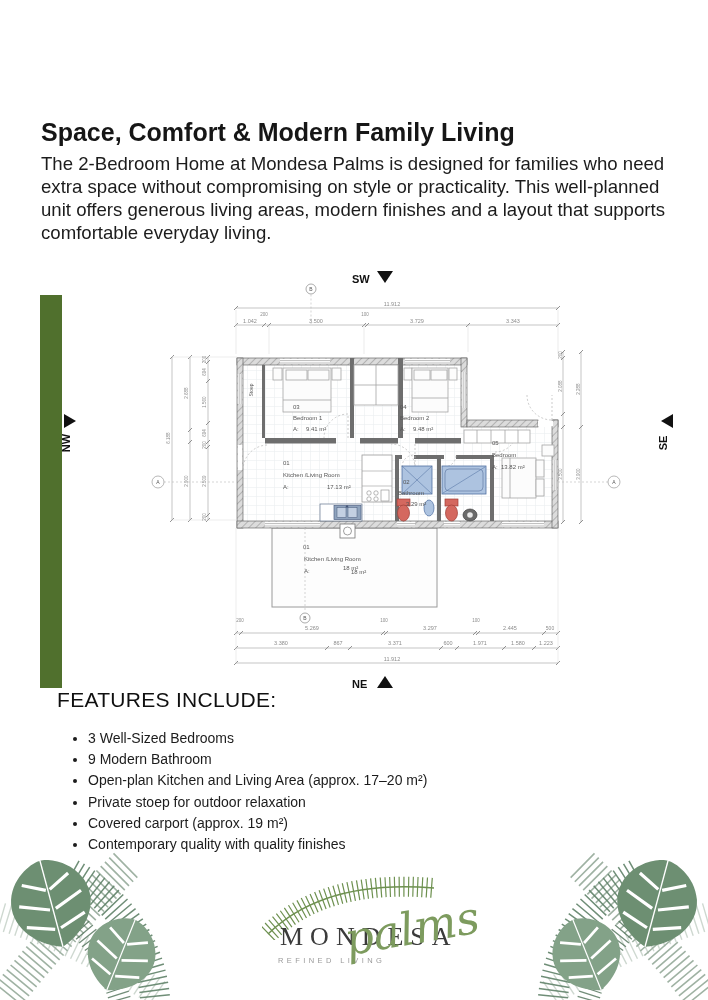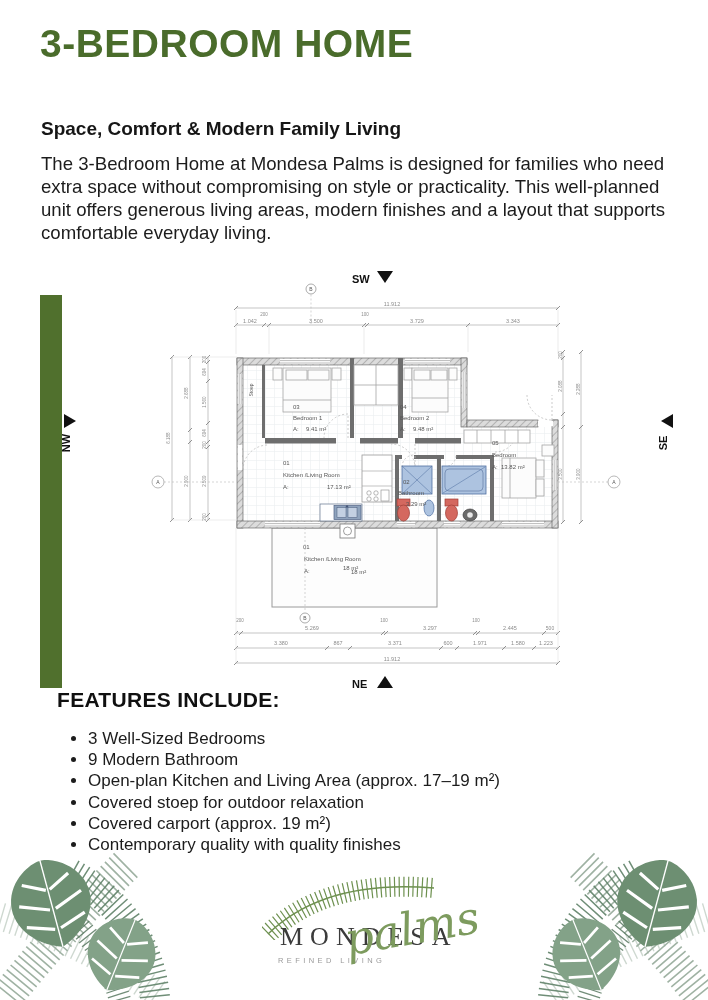--- a/index.html
+++ b/index.html
@@ -3,46 +3,45 @@
 <meta charset="utf-8">
 <style>
   html,body{margin:0;padding:0;}
   body{
     width:708px;height:1000px;position:relative;background:#ffffff;
     font-family:"Liberation Sans",sans-serif;overflow:hidden;
   }
   .header{position:absolute;left:40px;top:24px;width:640px;}
   .title{font-size:39px;font-weight:800;letter-spacing:.5px;color:#4a6c2b;line-height:1.05;}
   .price{font-size:23px;font-weight:700;color:#4a6c2b;margin-top:3px;}
-  .subheading{position:absolute;left:41px;top:118px;font-size:19px;font-weight:700;color:#161616;}
+  .subheading{position:absolute;left:41px;top:118px;font-size:25px;font-weight:700;color:#161616;}
   .description{position:absolute;left:41px;top:152px;width:636px;font-size:18.6px;
     line-height:1.24;color:#1c1c1c;}
   .plan-svg{position:absolute;left:40px;top:262px;}
   .plan-svg text{font-family:"Liberation Sans",sans-serif;}
   .features{position:absolute;left:57px;top:688px;width:600px;}
-  .features h2{margin:0;font-size:21px;font-weight:700;color:#101010;letter-spacing:.3px;}
+  .features h2{margin:0;font-size:21px;font-weight:400;color:#101010;letter-spacing:.3px;}
   .features ul{margin:16px 0 0 0;padding-left:31px;}
-  .features li{font-size:17px;line-height:21.2px;color:#1c1c1c;margin:0;}
+  .features li{font-size:14px;line-height:21.2px;color:#1c1c1c;margin:0;}
   .logo{position:absolute;left:0;top:0;width:680px;height:1000px;pointer-events:none;}
   .logo-frond{position:absolute;left:262px;top:876px;}
   .logo-name{position:absolute;left:280px;top:922px;font-family:"Liberation Serif",serif;
     font-size:26px;font-weight:400;letter-spacing:7px;color:#3b3b3b;}
   .logo-tagline{position:absolute;left:278px;top:956px;font-size:7.5px;letter-spacing:3.4px;color:#9a9a9a;}
   .logo-script{position:absolute;left:344px;top:902px;font-family:"DejaVu Serif",serif;
     font-style:italic;font-size:45px;color:#7d9b5e;transform:rotate(-10deg);}
   .leaves-svg{position:absolute;left:0;top:845px;pointer-events:none;}
 </style>
 </head>
 <body>
 
 <div class="header">
-  <div class="title">3-BEDROOM HOME</div>
 </div>
 <div class="subheading">Space, Comfort &amp; Modern Family Living</div>
-<div class="description">The 3-Bedroom Home at Mondesa Palms is designed for families who need extra space without compromising on style or practicality. This well-planned unit offers generous living areas, modern finishes and a layout that supports comfortable everyday living.</div>
+<div class="description">The 2-Bedroom Home at Mondesa Palms is designed for families who need extra space without compromising on style or practicality. This well-planned unit offers generous living areas, modern finishes and a layout that supports comfortable everyday living.</div>
 
 <svg class="plan-svg" width="645" height="430" viewBox="0 0 645 430">
   <defs>
     <pattern id="hatch" width="5" height="5" patternUnits="userSpaceOnUse" patternTransform="rotate(45)">
       <rect width="5" height="5" fill="#dcdcdc"></rect>
       <line x1="0" y1="0" x2="0" y2="5" stroke="#8f8f8f" stroke-width="1.1"></line>
     </pattern>
     <pattern id="grid" width="9" height="9" patternUnits="userSpaceOnUse">
       <path d="M9 0H0V9" stroke="#e7ebee" stroke-width="1" fill="none"></path>
     </pattern>
@@ -333,22 +332,22 @@
     <circle cx="574" cy="220" r="6" fill="#fff" stroke="#999" stroke-width=".7"></circle>
     <text x="574" y="222" font-size="5" text-anchor="middle" fill="#555">A</text>
   </g>
 </svg>
 
 <div class="features">
   <h2>FEATURES INCLUDE:</h2>
   <ul>
     <li>3 Well-Sized Bedrooms</li>
     <li>9 Modern Bathroom</li>
-    <li>Open-plan Kitchen and Living Area (approx. 17–19 m²)</li>
-    <li>Covered stoep for outdoor relaxation</li>
+    <li>Open-plan Kitchen and Living Area (approx. 17–20 m²)</li>
+    <li>Private stoep for outdoor relaxation</li>
     <li>Covered carport (approx. 19 m²)</li>
     <li>Contemporary quality with quality finishes</li>
   </ul>
 </div>
 
 <svg class="leaves-svg" width="708" height="155" viewBox="0 0 708 155">
   <defs>
     <g id="leafset">
       <path d="M-5,70 C50,85 110,115 160,150" stroke="#c9d4cb" stroke-width="28" stroke-dasharray="1.4 4.8" fill="none" opacity=".9"></path>
       <path d="M8,150 C40,110 85,60 128,18" stroke="#9aae9e" stroke-width="34" stroke-dasharray="1.6 4.4" fill="none" opacity=".95"></path>

